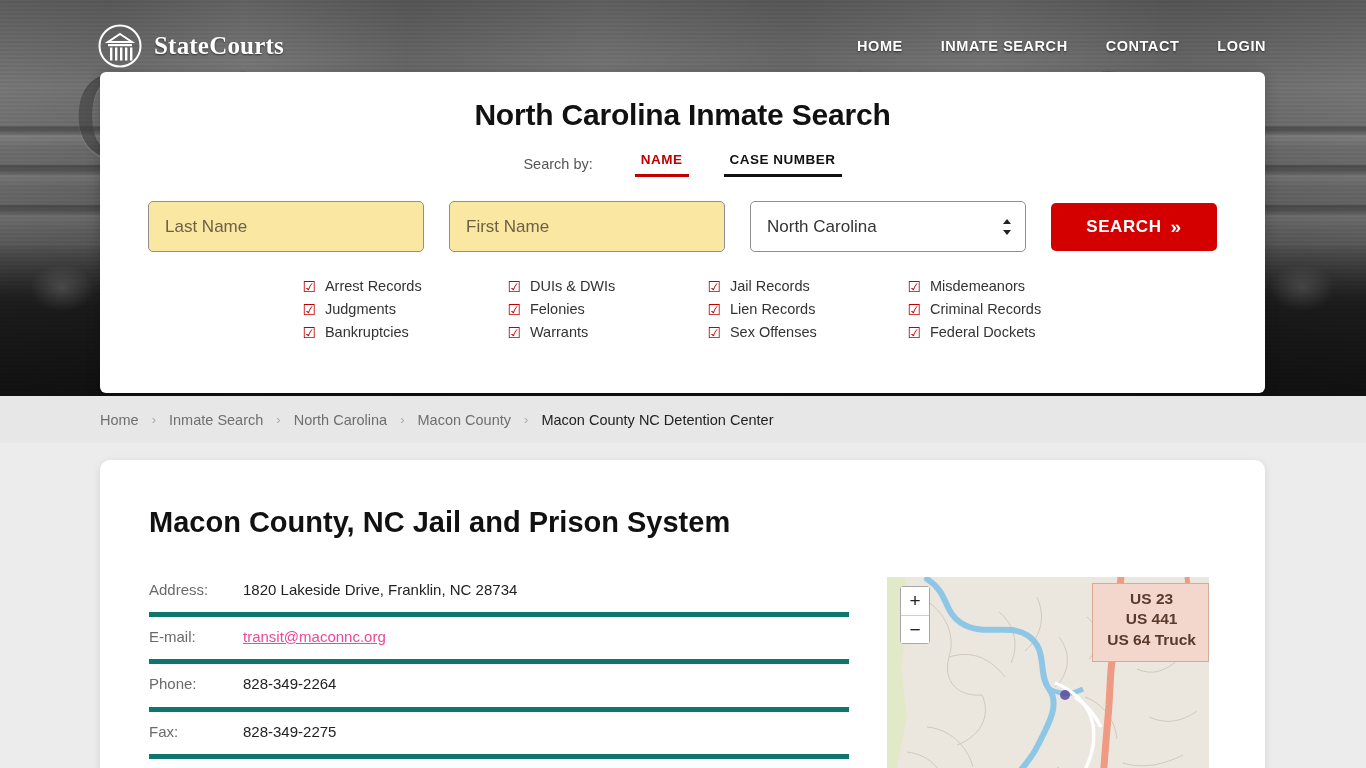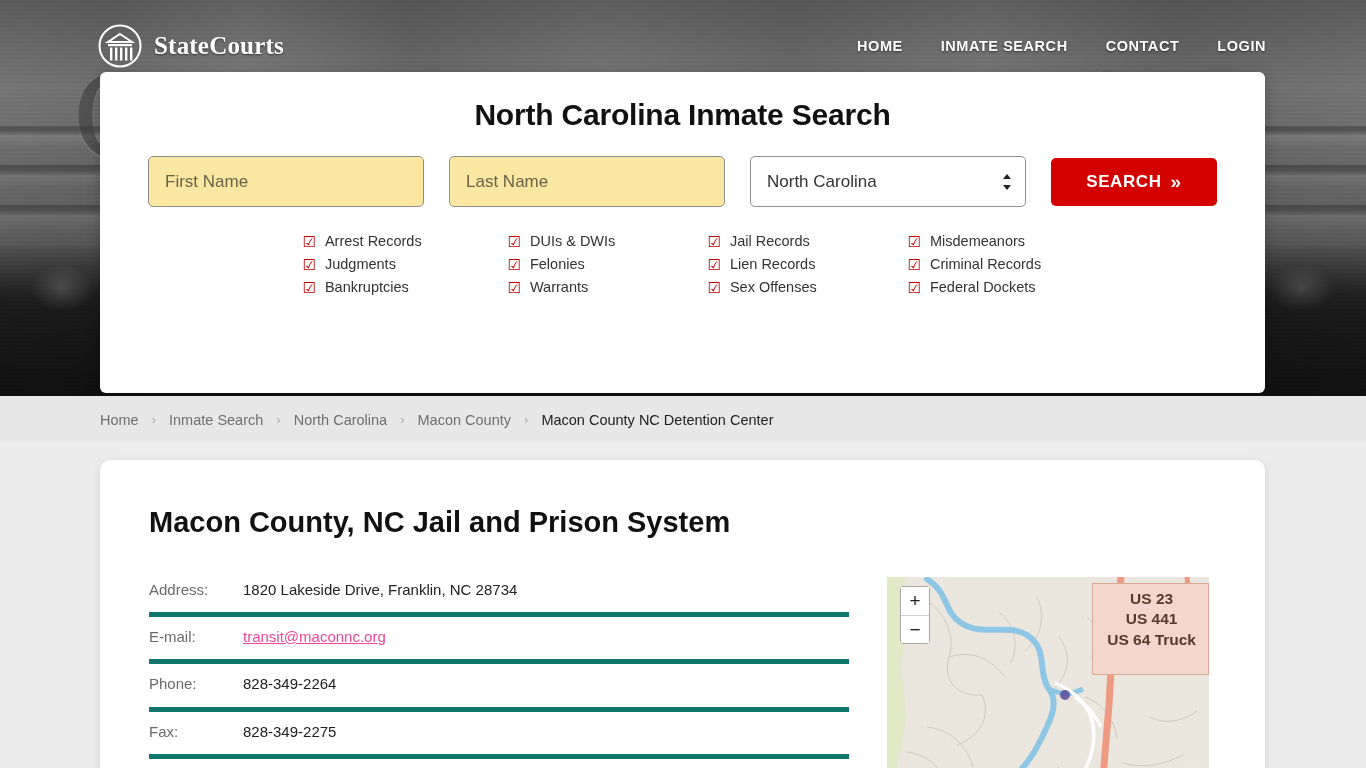--- a/index.html
+++ b/index.html
@@ -228,21 +228,21 @@
     background: #ffffff; border: 0;
     font-size: 19px; color: #222222; line-height: 26px;
     cursor: pointer; padding: 0;
     font-family: "Liberation Sans", sans-serif;
   }
   .map-zoom button + button { border-top: 1px solid #cfcfcf; }
   .route-shield {
     position: absolute; right: 0; top: 6px;
     background: #f3d7cd;
     border: 1px solid #dba894;
-    padding: 5px 12px 24px 14px;
+    padding: 5px 12px 11px 14px;
     z-index: 3;
     text-align: center;
     font-size: 15.5px; font-weight: bold; color: #5a3a2c;
     line-height: 1.32;
   }
 </style>
 </head>
 <body>
 
 <div class="hero">
@@ -270,24 +270,29 @@
       <a href="#">HOME</a>
       <a href="#">INMATE SEARCH</a>
       <a href="#">CONTACT</a>
       <a href="#">LOGIN</a>
     </nav>
   </div>
 
   <section class="search-card">
     <h1 class="search-title">North Carolina Inmate Search</h1>
 
+    <div class="searchby-row">
+      <span class="searchby-label">Search by:</span>
+      <button class="tab tab-name">NAME</button>
+      <button class="tab tab-case">CASE NUMBER</button>
+    </div>
 
     <div class="form-row">
+      <input class="field" type="text" placeholder="Last Name" style="">
       <input class="field" type="text" placeholder="First Name" style="">
-      <input class="field" type="text" placeholder="Last Name" style="">
       <span class="select-wrap">
         <select class="state-select">
           <option>North Carolina</option>
         </select>
         <span class="select-caret">
           <svg width="12" height="20" viewBox="0 0 12 20" aria-hidden="true">
             <path d="M6 2 L10 7 L2 7 Z" fill="#222222"></path>
             <path d="M6 18 L10 13 L2 13 Z" fill="#222222"></path>
           </svg>
         </span>

